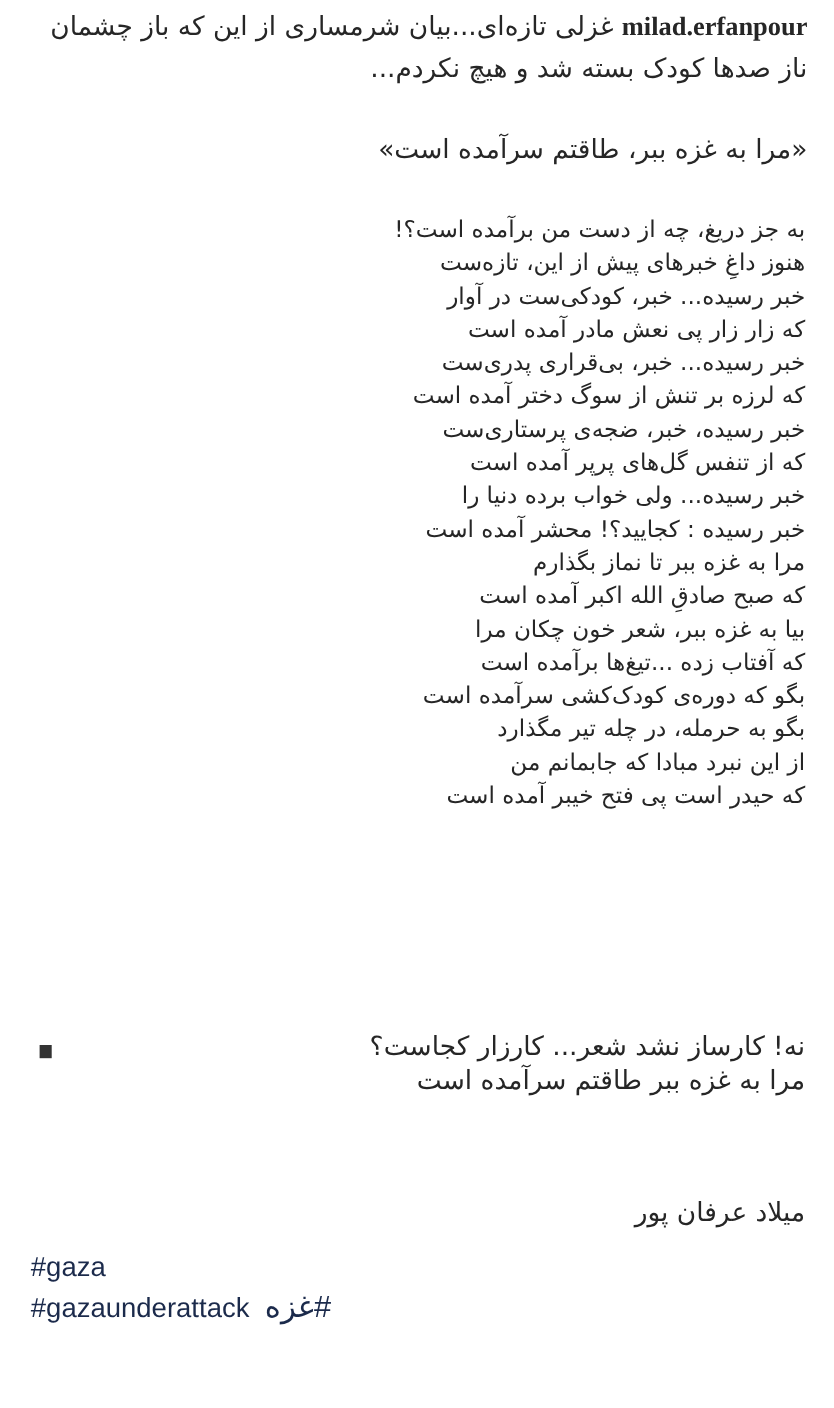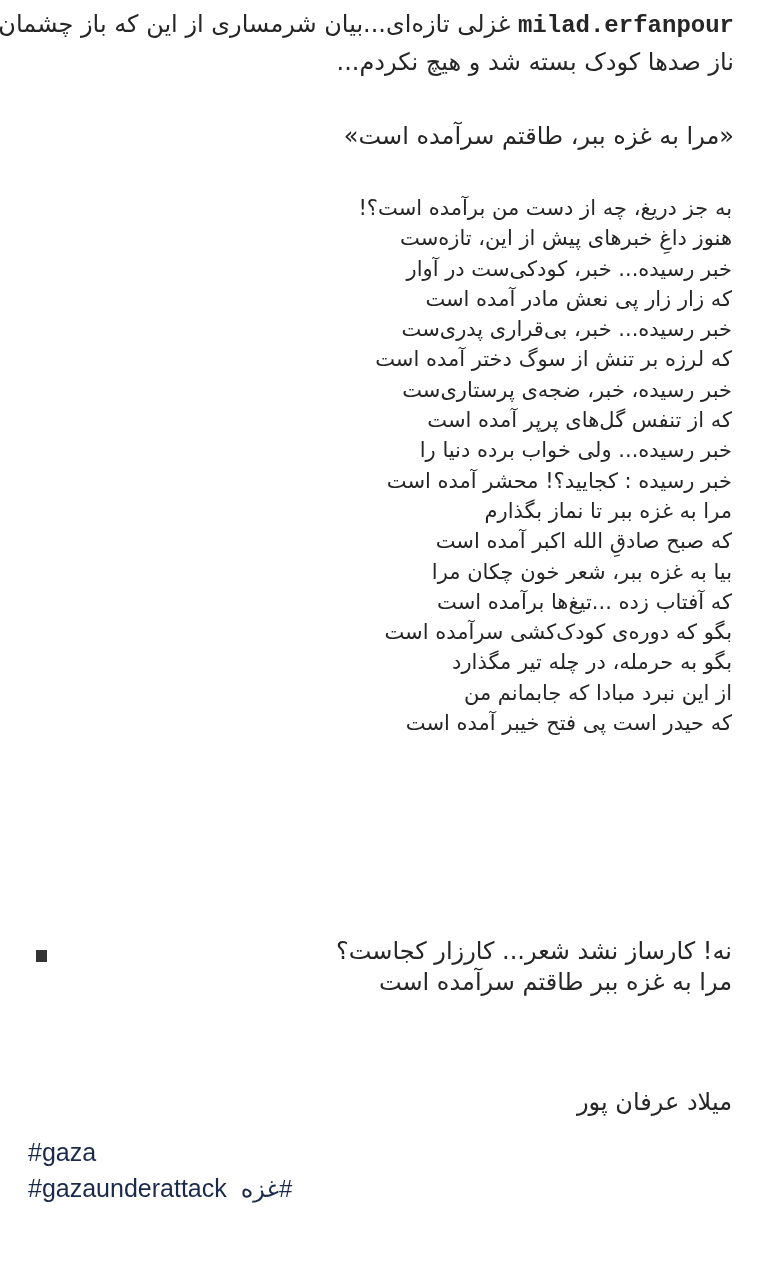--- a/index.html
+++ b/index.html
@@ -5,33 +5,33 @@
     html, body { margin: 0; padding: 0; background: #ffffff; }
     body {
       width: 758px; height: 1280px; position: relative; overflow: hidden;
       font-family: "DejaVu Sans", sans-serif; color: #262626;
     }
     .caption {
       position: absolute; left: 20px; right: 24px; top: 6px;
       direction: rtl; text-align: right;
       font-size: 24px; line-height: 37px;
     }
-    .username { font-family: Liberation Mono, monospace; font-weight: bold; direction: ltr; unicode-bidi: embed; }
+    .username { font-family: Liberation Serif, serif; font-weight: bold; direction: ltr; unicode-bidi: embed; }
     .line { display: block; direction: rtl; text-align: right; white-space: nowrap; }
     .blank { height: 37px; }
     .poem { position: absolute; right: 26px; top: 120px; direction: rtl; text-align: right; font-size: 21px; line-height: 30px; }
     .poem .line { height: 30.3px; }
     .square {
       position: absolute; left: 36px; top: 950px; width: 11px; height: 12px; background: #333;
     }
     .ending { position: absolute; right: 26px; top: 936px; direction: rtl; text-align: right; font-size: 24px; line-height: 31px; }
     .sig { position: absolute; right: 26px; top: 1088px; direction: rtl; font-size: 24px; }
     .tags-en { position: absolute; left: 28px; top: 1134px; font-family: "Liberation Sans", sans-serif; font-size: 25px; line-height: 36px; color: #1b2a4b; }
     .tag { color: #1b2a4b; text-decoration: none; cursor: pointer; }
-    .tag-rtl { direction: rtl; unicode-bidi: embed; font-size: 24px; }
+    .tag-rtl { direction: rtl; unicode-bidi: embed; font-size: 28px; }
     .tag-falestin { position: absolute; right: 26px; top: 1300px; direction: rtl; font-size: 22px; color: #1b2a4b; }
   </style>
 </head>
 <body>
 
 <div class="caption">
   <span class="line"><span class="username">milad.erfanpour</span> <span>غزلی تازه‌ای...بیان شرمساری از این که باز چشمان</span></span>
   <span class="line">ناز صدها کودک بسته شد و هیچ نکردم...</span>
   <span class="line blank"></span>
   <span class="line">«مرا به غزه ببر، طاقتم سرآمده است»</span>

